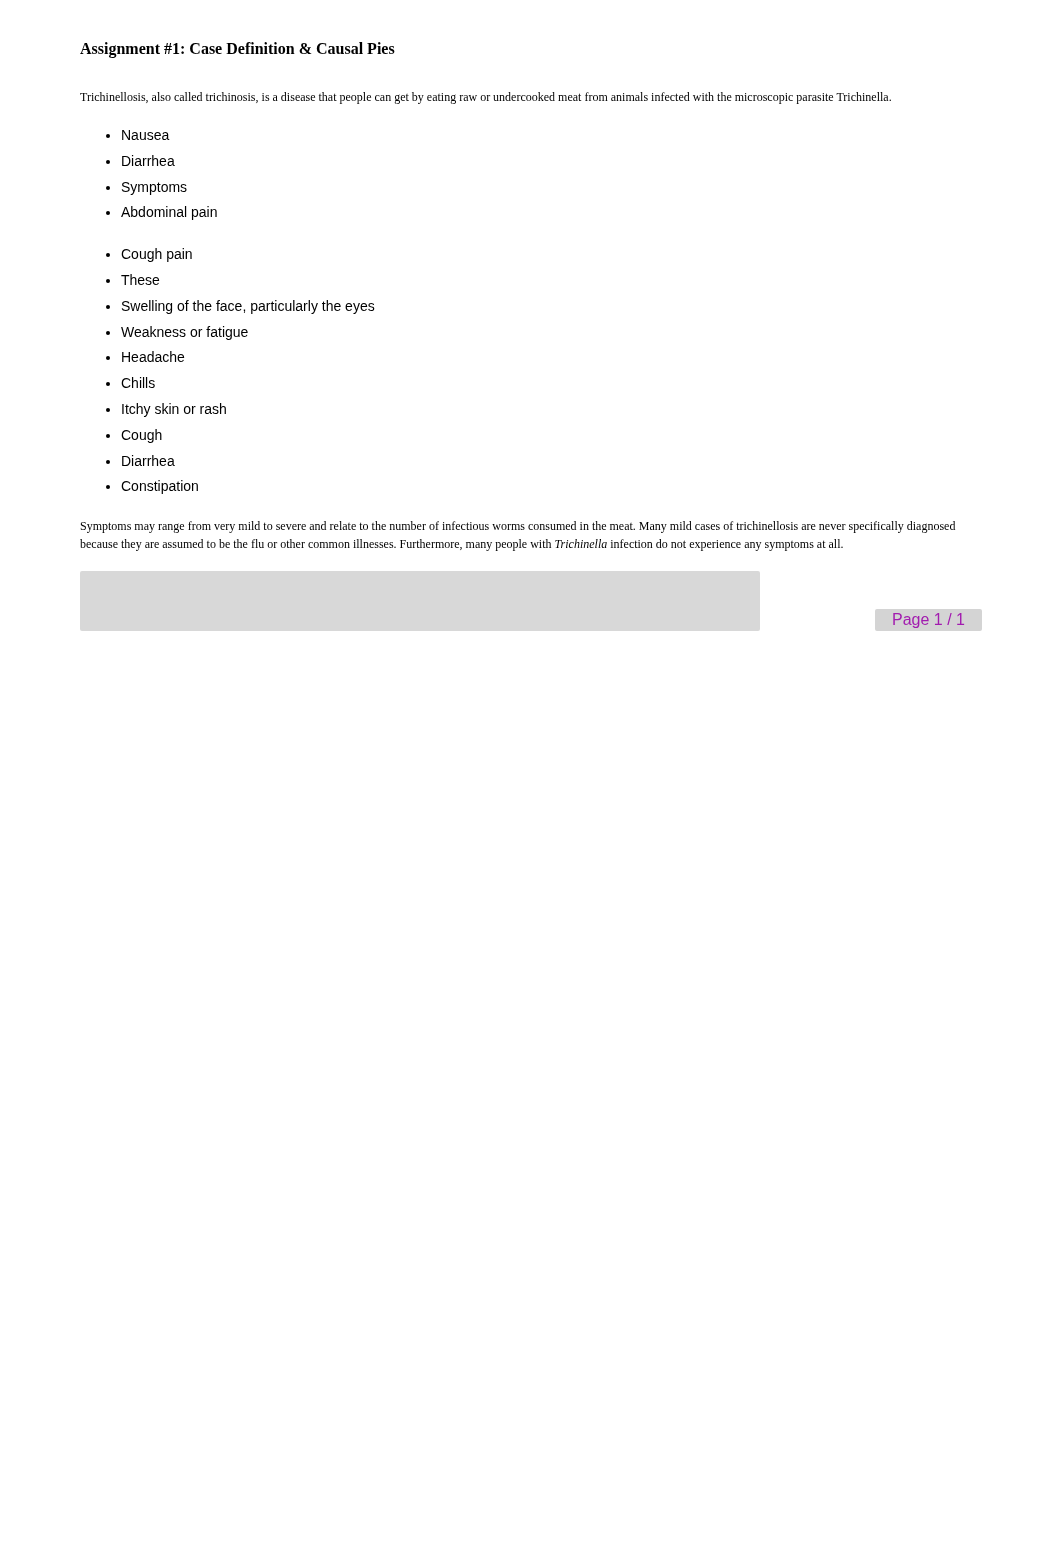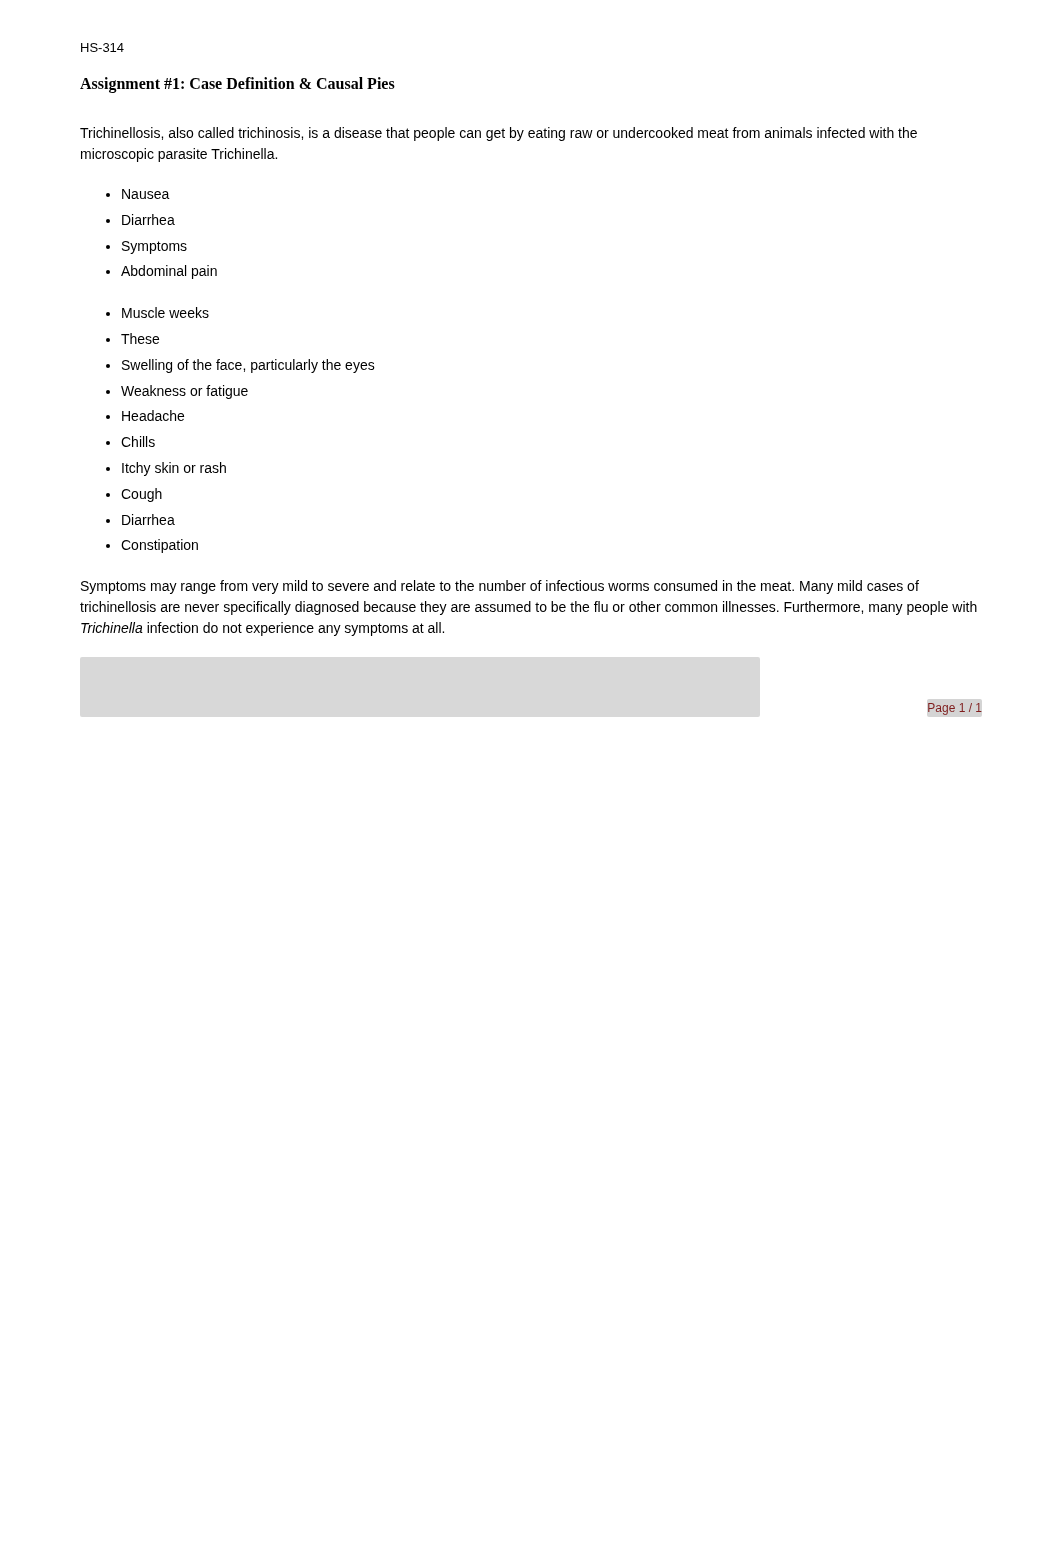--- a/index.html
+++ b/index.html
@@ -31,22 +31,22 @@
 
     .title {
       text-align: left;
       font-family: Liberation Serif, serif;
       font-size: 16px;
       font-weight: bold;
       margin-bottom: 30px;
     }
 
     .paragraph {
-      font-family: Liberation Sans, sans-serif;
-      font-size: 14px;
+      font-family: Liberation Serif, serif;
+      font-size: 12px;
       line-height: 1.5;
       margin-bottom: 18px;
       text-align: left;
     }
 
     .paragraph em {
       font-style: italic;
     }
 
     .bullet-list {
@@ -69,49 +69,48 @@
       border-radius: 2px;
       margin-top: 10px;
       opacity: 0.7;
     }
 
     .page-number {
       position: absolute;
       bottom: 60px;
       right: 80px;
       font-family: Arial, sans-serif;
-      font-size: 12px;
-      color: #7f1d1d;
+      font-size: 16px;
+      color: #a21caf;
       background: #d4d4d4;
-      padding: 2px 0;
+      padding: 2px 17px;
       border-radius: 2px;
     }
   </style>
 </head>
 <body>
 
 <div class="page">
 
-  <div class="doc-id">HS-314</div>
 
   <div class="title">Assignment #1: Case Definition &amp; Causal Pies</div>
 
   <p class="paragraph">Trichinellosis, also called trichinosis, is a disease that people can get by eating raw or undercooked meat from animals infected with the microscopic parasite Trichinella.</p>
 
 
   <ul class="bullet-list">
     <li>Nausea</li>
     <li>Diarrhea</li>
     <li>Symptoms</li>
     <li>Abdominal pain</li>
   </ul>
 
 
   <ul class="bullet-list">
-    <li>Muscle weeks</li>
+    <li>Cough pain</li>
     <li>These</li>
     <li>Swelling of the face, particularly the eyes</li>
     <li>Weakness or fatigue</li>
     <li>Headache</li>
     <li>Chills</li>
     <li>Itchy skin or rash</li>
     <li>Cough</li>
     <li>Diarrhea</li>
     <li>Constipation</li>
   </ul>

